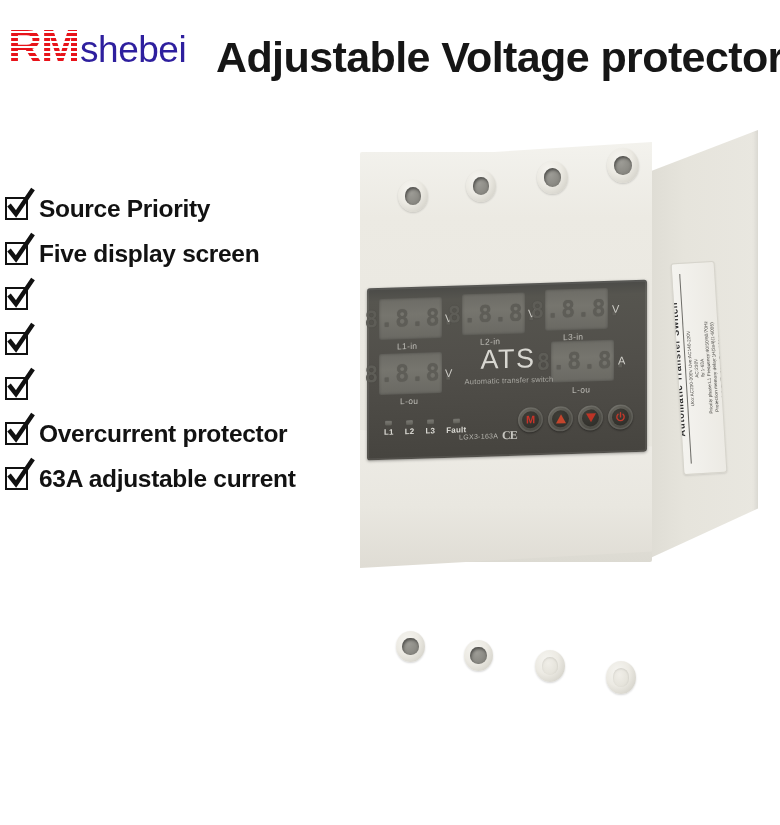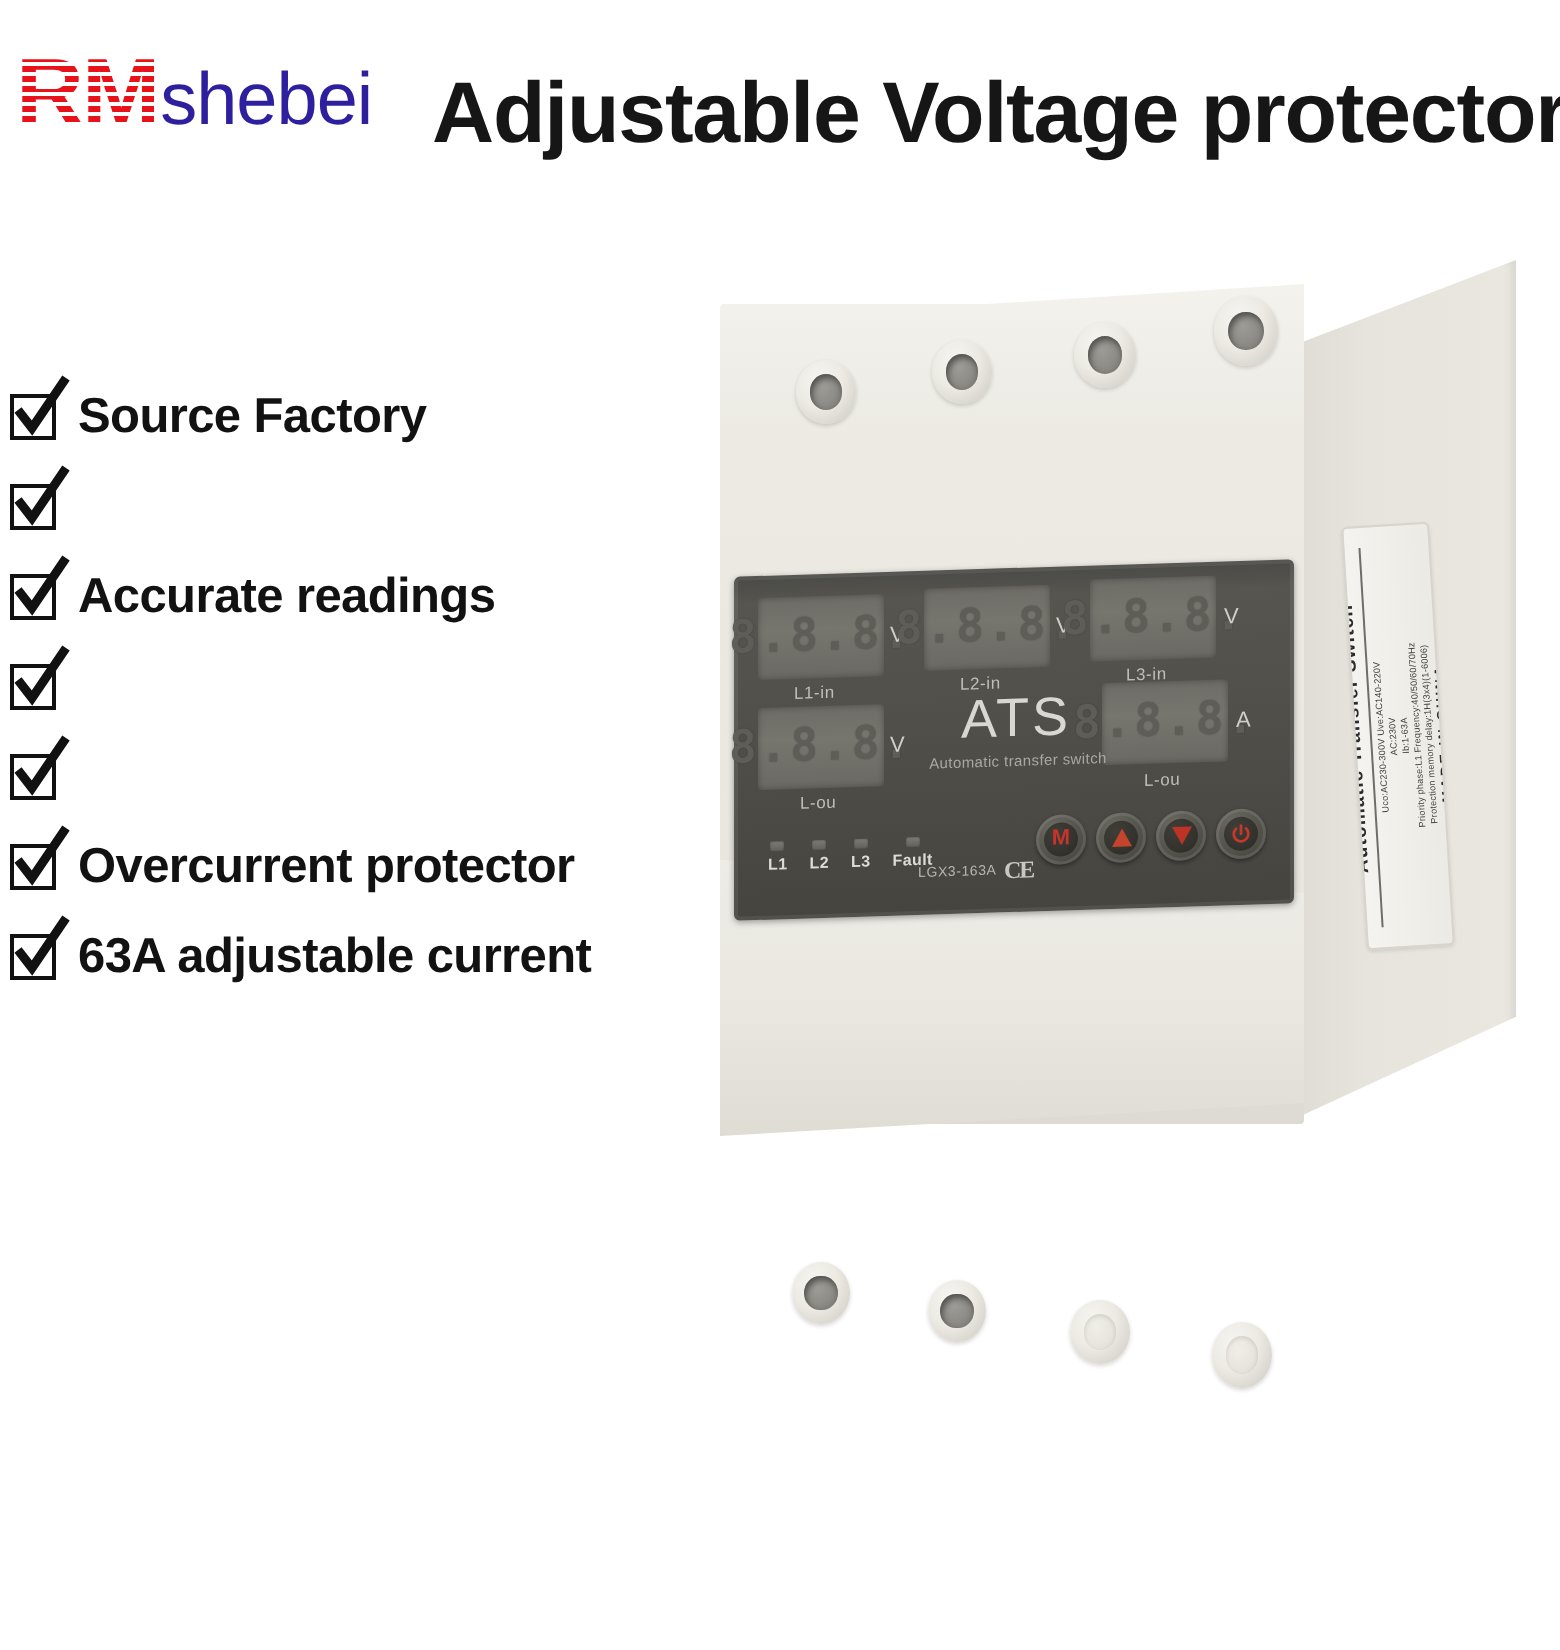--- a/index.html
+++ b/index.html
@@ -252,38 +252,38 @@
 </div>
 
 <div id="features">
 
   <div class="feature">
     <span class="chk">
       <svg viewBox="0 0 30 32">
           <path d="M3 17 L10 26 L27 1" fill="none" stroke="#111" stroke-width="4.5" stroke-linecap="butt" stroke-linejoin="miter"></path>
         </svg>
     </span>
-    <span class="feature-label">Source Factory</span>
-  </div>
-
-  <div class="feature">
-    <span class="chk">
-      <svg viewBox="0 0 30 32">
-          <path d="M3 17 L10 26 L27 1" fill="none" stroke="#111" stroke-width="4.5"></path>
-        </svg>
-    </span>
-  </div>
-
-  <div class="feature">
-    <span class="chk">
-      <svg viewBox="0 0 30 32">
-          <path d="M3 17 L10 26 L27 1" fill="none" stroke="#111" stroke-width="4.5"></path>
-        </svg>
-    </span>
-    <span class="feature-label">Accurate readings</span>
+    <span class="feature-label">Source Priority</span>
+  </div>
+
+  <div class="feature">
+    <span class="chk">
+      <svg viewBox="0 0 30 32">
+          <path d="M3 17 L10 26 L27 1" fill="none" stroke="#111" stroke-width="4.5"></path>
+        </svg>
+    </span>
+    <span class="feature-label">Five display screen</span>
+  </div>
+
+  <div class="feature">
+    <span class="chk">
+      <svg viewBox="0 0 30 32">
+          <path d="M3 17 L10 26 L27 1" fill="none" stroke="#111" stroke-width="4.5"></path>
+        </svg>
+    </span>
   </div>
 
   <div class="feature">
     <span class="chk">
       <svg viewBox="0 0 30 32">
           <path d="M3 17 L10 26 L27 1" fill="none" stroke="#111" stroke-width="4.5"></path>
         </svg>
     </span>
   </div>
 

